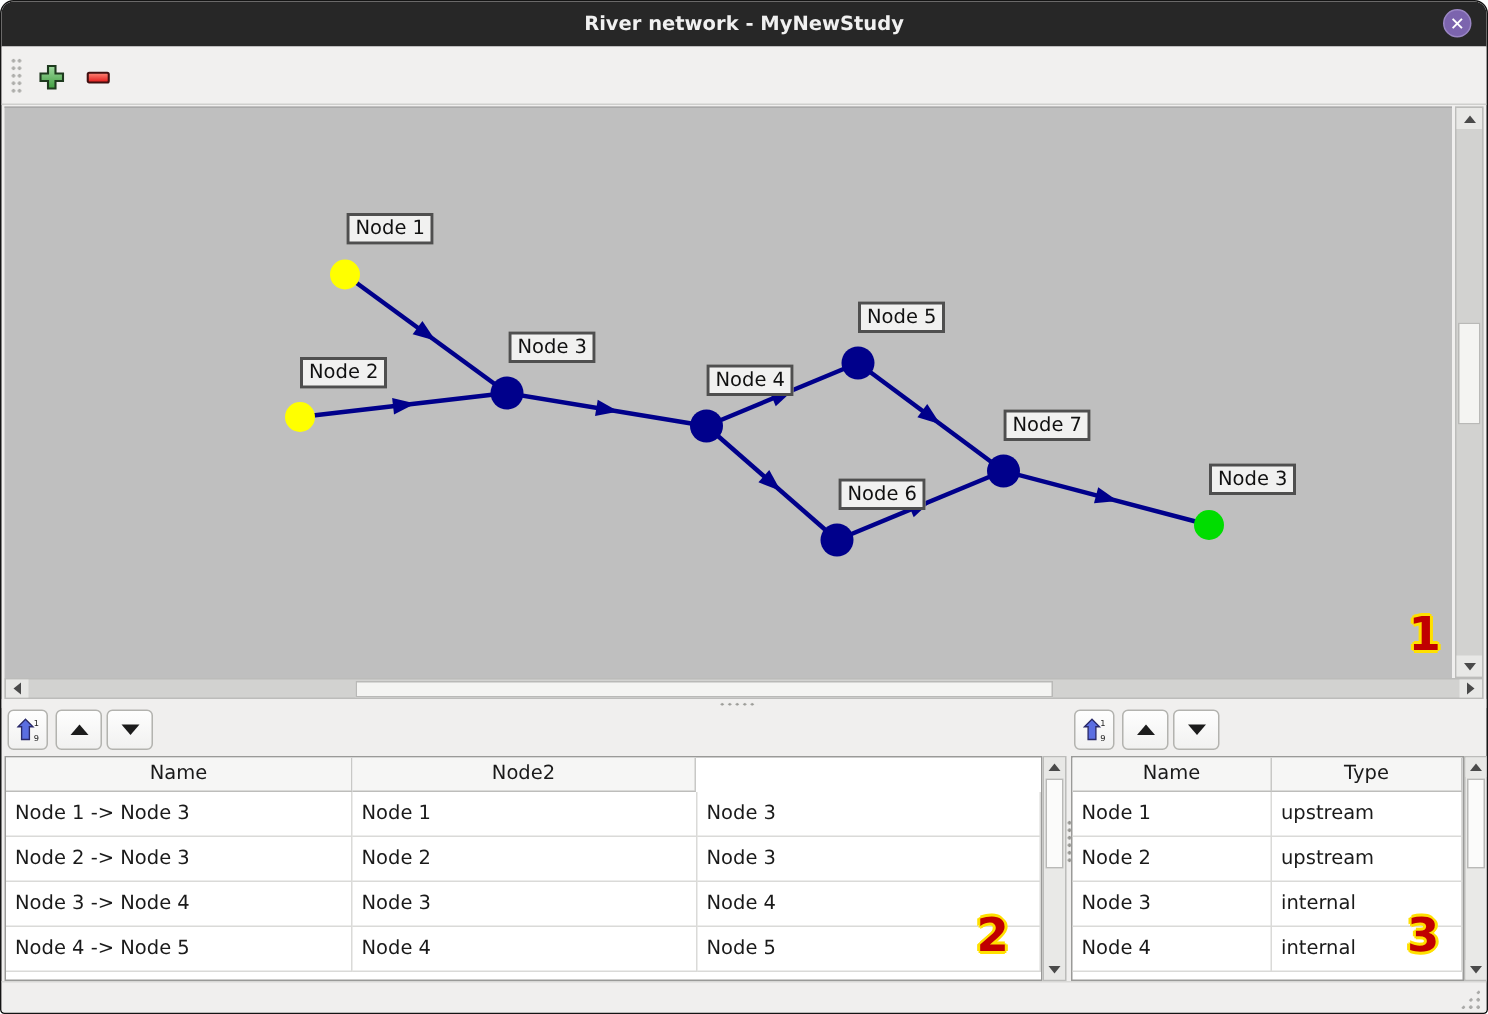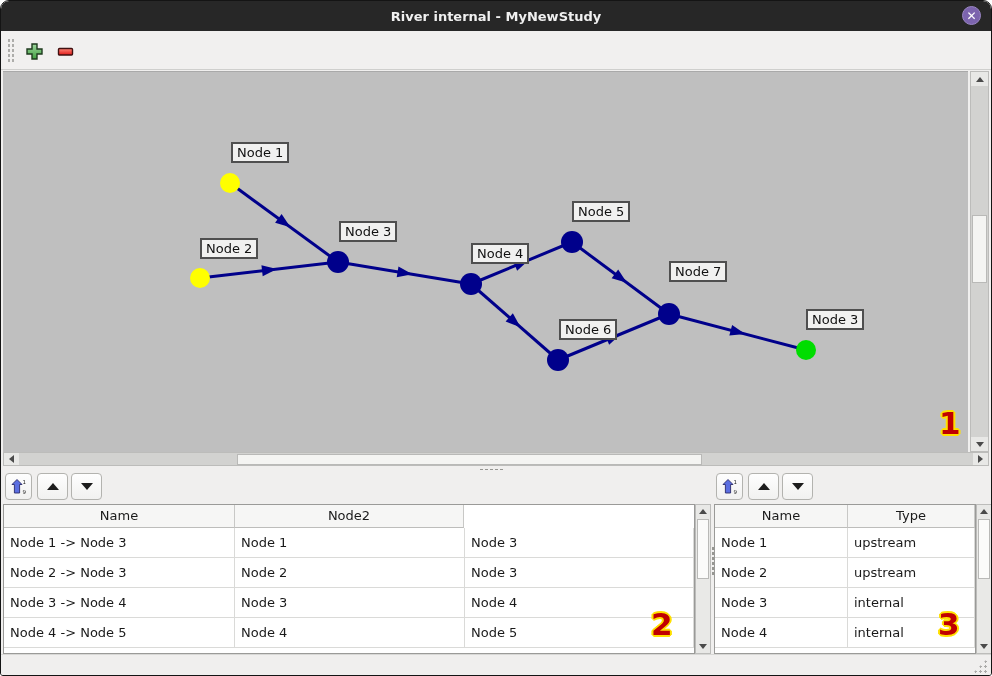--- a/index.html
+++ b/index.html
@@ -67,21 +67,21 @@
   .grip{position:absolute;right:4px;bottom:3px;width:14px;height:14px;
     background-image:radial-gradient(#aaaaa8 1px, transparent 1.2px);background-size:5px 5px;
     clip-path:polygon(100% 0,100% 100%,0 100%);}
 </style>
 </head>
 <body>
 
 <div class="window">
 
   <div class="titlebar">
-    <span class="title">River internal - MyNewStudy</span>
+    <span class="title">River network - MyNewStudy</span>
     <span class="close-btn">
       <span>✕</span>
     </span>
   </div>
 
   <div class="toolbar">
     <div class="tb-handle"></div>
     <div class="tb-btn" style="left:21px;">
       <svg width="19" height="19" viewBox="0 0 19 19">
         <defs>
@@ -133,21 +133,21 @@
         <circle cx="666" cy="242" r="11" fill="#00008b"></circle>
         <circle cx="803" cy="278" r="10" fill="#00dd00"></circle>
       </svg>
     <span class="som" style="left:936px;top:336px;">1</span>
   <div class="node-label" style="left: 228px; top: 70px;">Node 1</div>
       <div class="node-label" style="left: 197px; top: 166px;">Node 2</div>
       <div class="node-label" style="left: 336px; top: 149px;">Node 3</div>
       <div class="node-label" style="left: 468px; top: 171px;">Node 4</div>
       <div class="node-label" style="left: 569px; top: 129px;">Node 5</div>
       <div class="node-label" style="left: 556px; top: 247px;">Node 6</div>
-      <div class="node-label" style="left: 666px; top: 189px;">Node 7</div>
+      <div class="node-label" style="left: 666px; top: 201px;">Node 7</div>
       <div class="node-label" style="left: 803px; top: 237px;">Node 3</div>
     </div>
 
   <div class="sb" style="left:969px;top:70px;width:19px;height:381px;">
     <div class="sb-btn" style="left:0;top:0;width:17px;height:14px;">
         <div class="tri up"></div>
       </div>
     <div class="sb-thumb" style="left:1px;top:143px;width:15px;height:68px;"></div>
     <div class="sb-btn" style="left:0;bottom:0;width:17px;height:14px;">
         <div class="tri down"></div>

